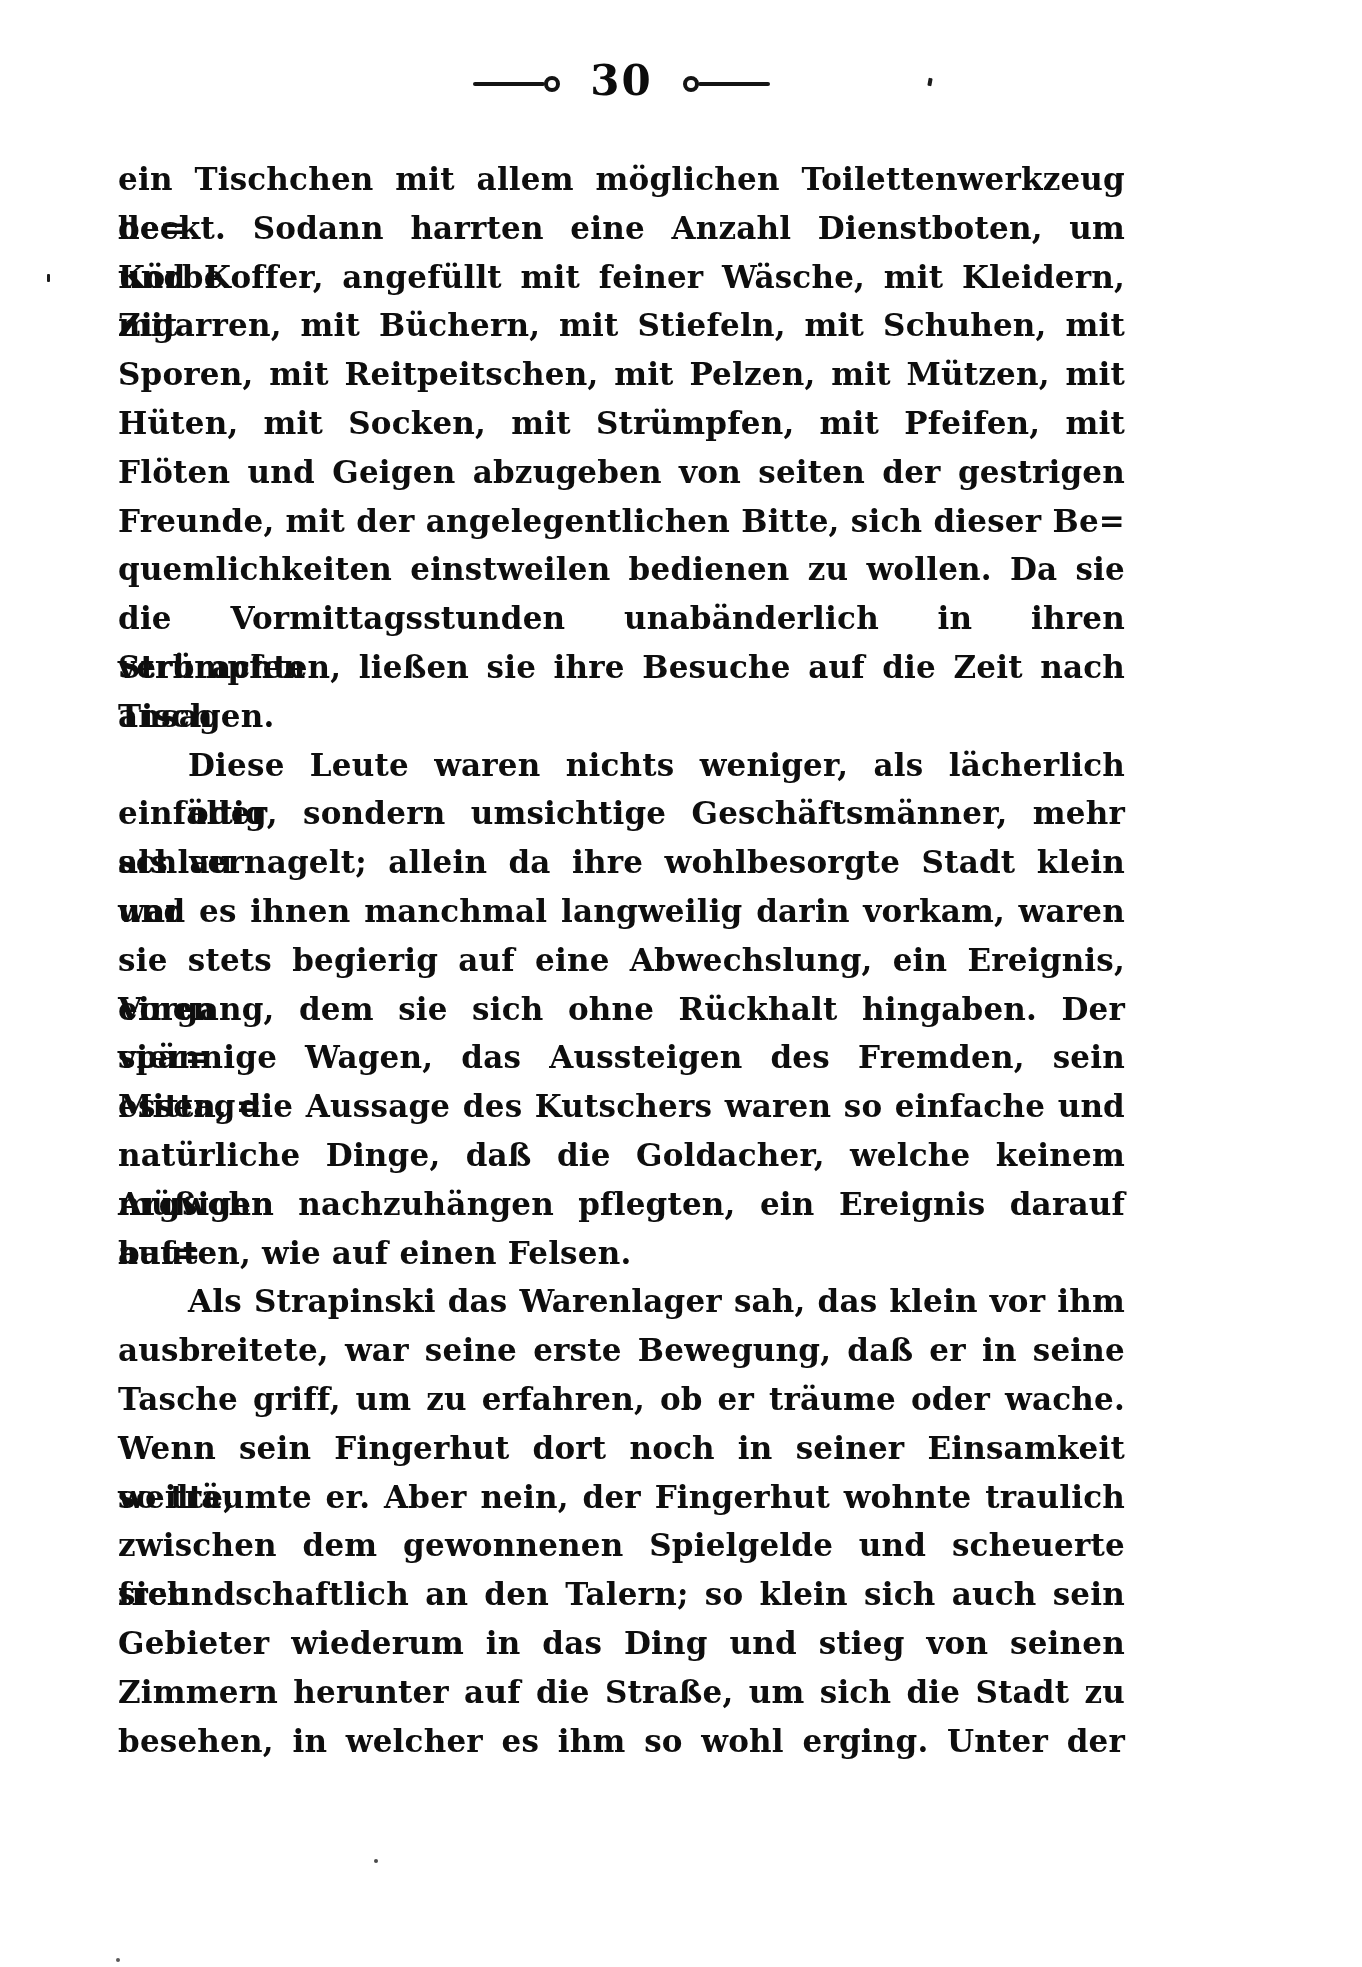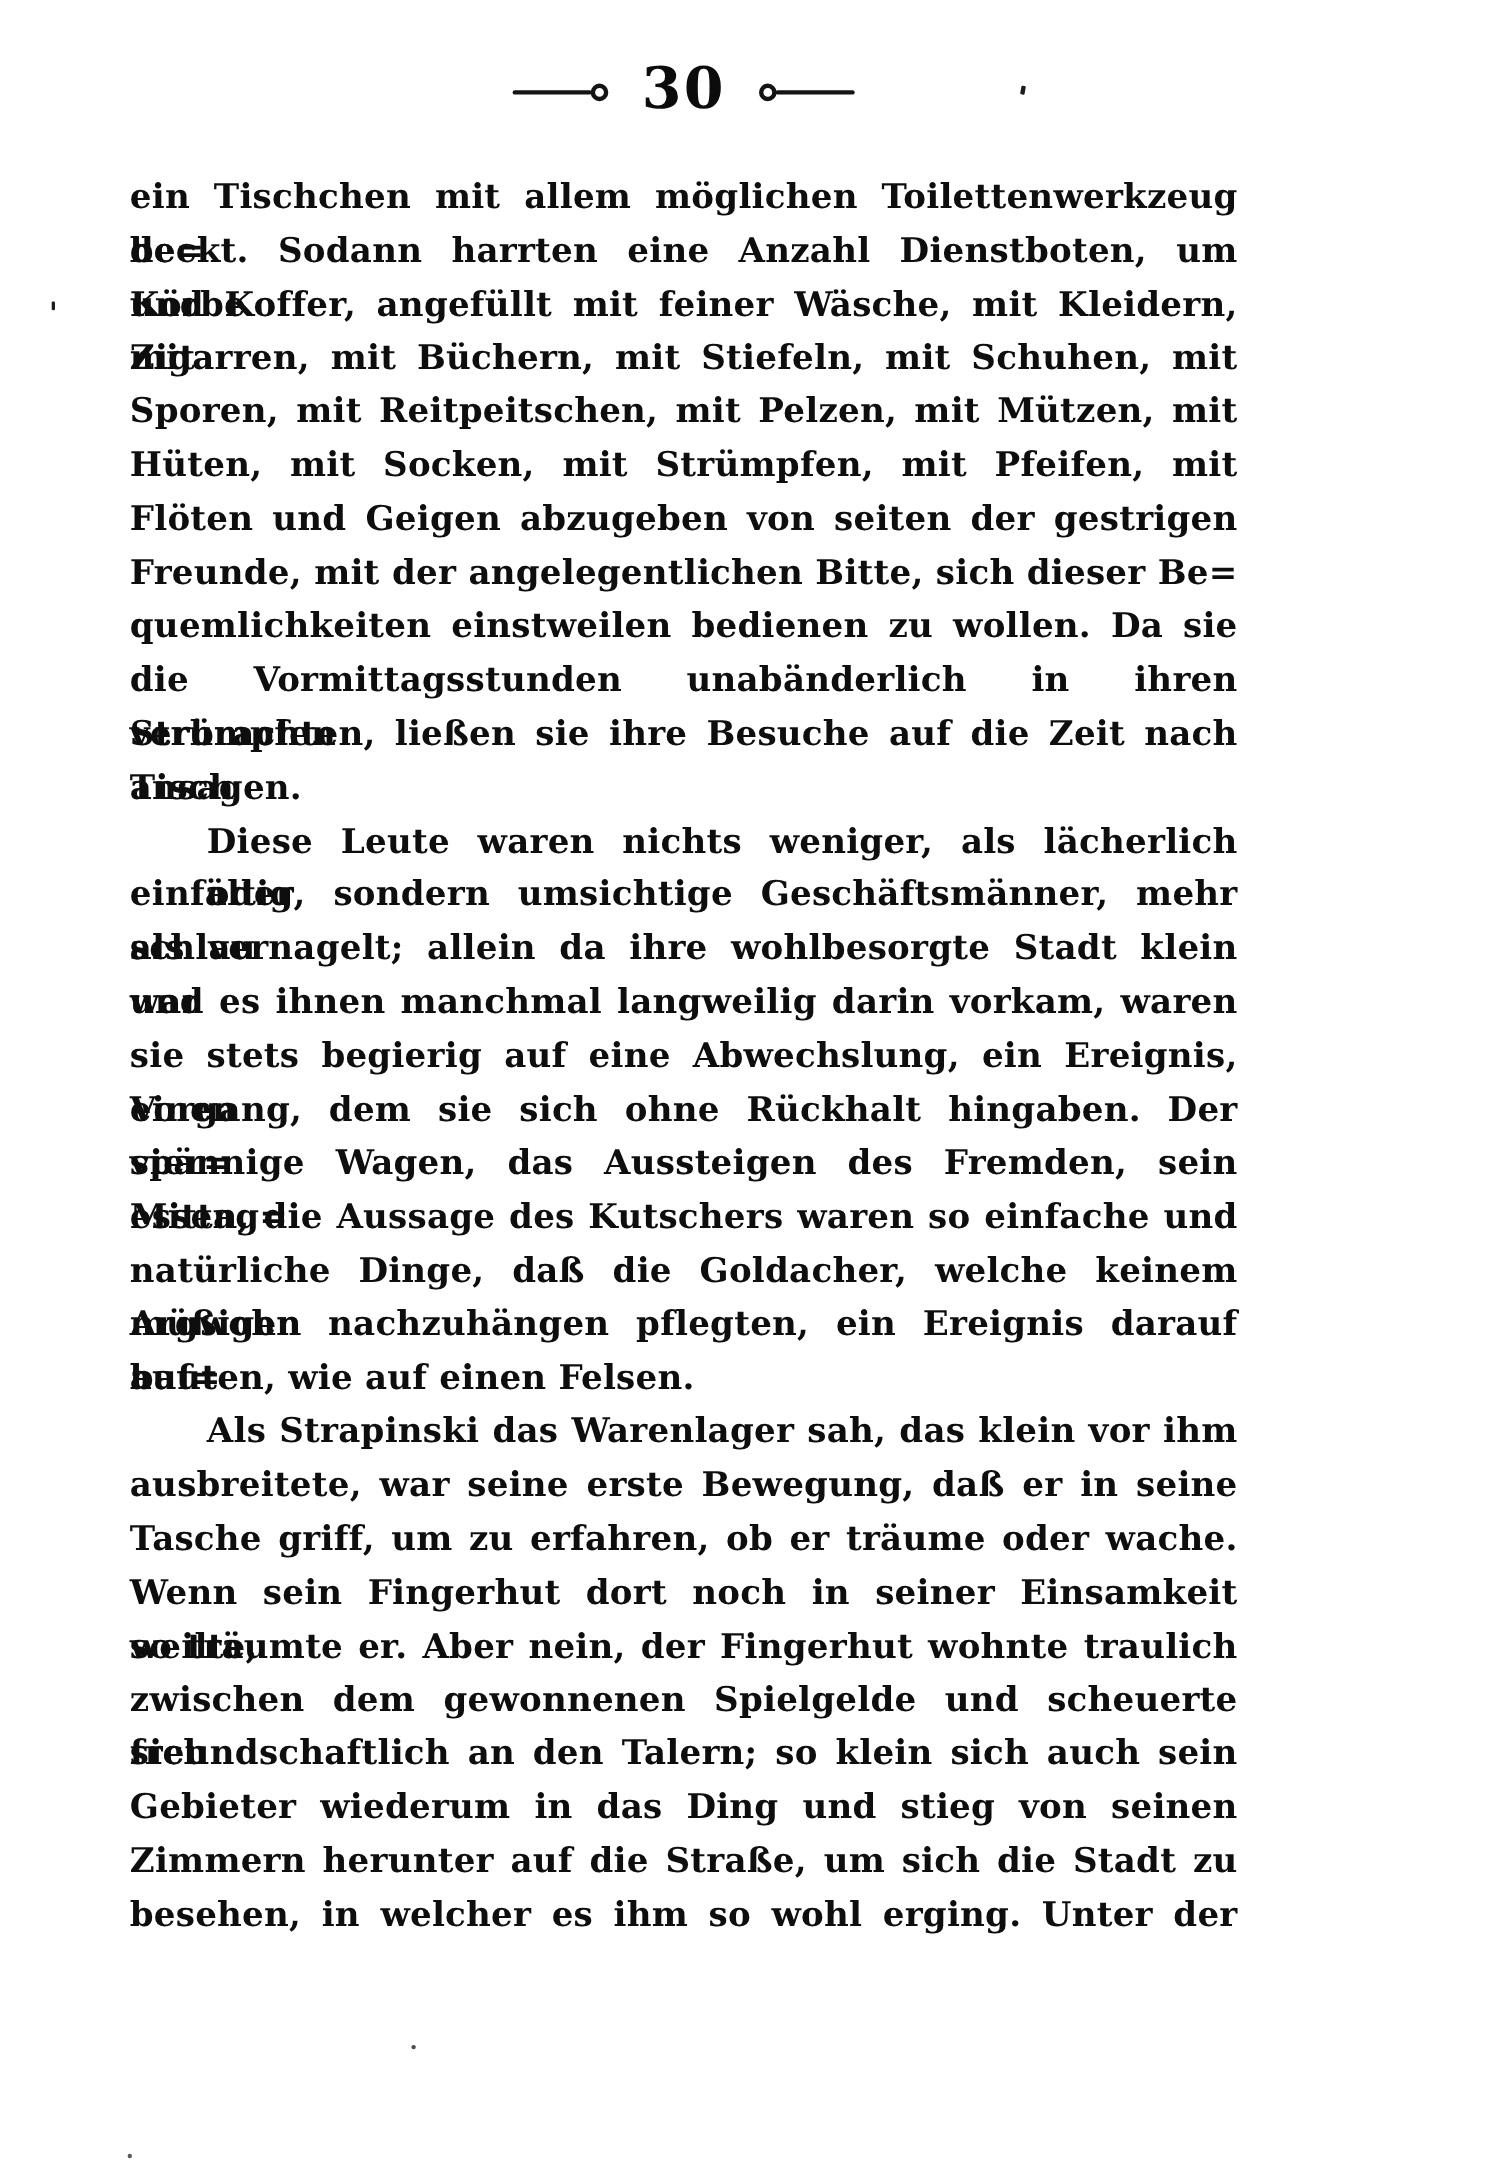--- a/index.html
+++ b/index.html
@@ -37,21 +37,21 @@
   .head-ring {
     width: 16px;
     height: 16px;
     box-sizing: border-box;
     border: 4px solid #141414;
     border-radius: 50%;
     margin: 0 0 0 -1px;
   }
   .head-ring.right { margin: 0 -1px 0 0; }
   .page-number {
-    font-size: 52px;
+    font-size: 42px;
     font-weight: 700;
     line-height: 1;
     margin: 0 30px 6px 30px;
     letter-spacing: 2px;
     color: #0c0c0c;
   }
 
   
   .text-block {
     position: absolute;

